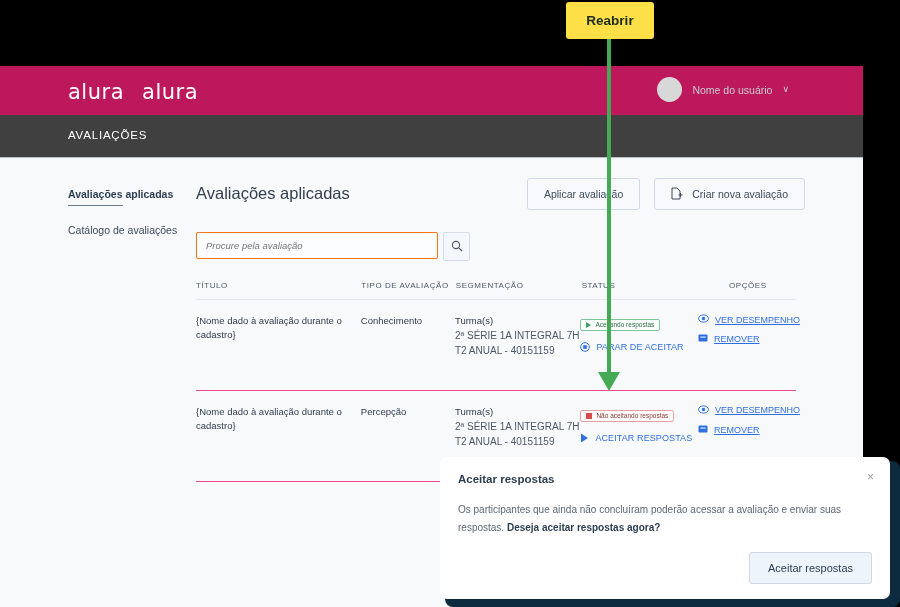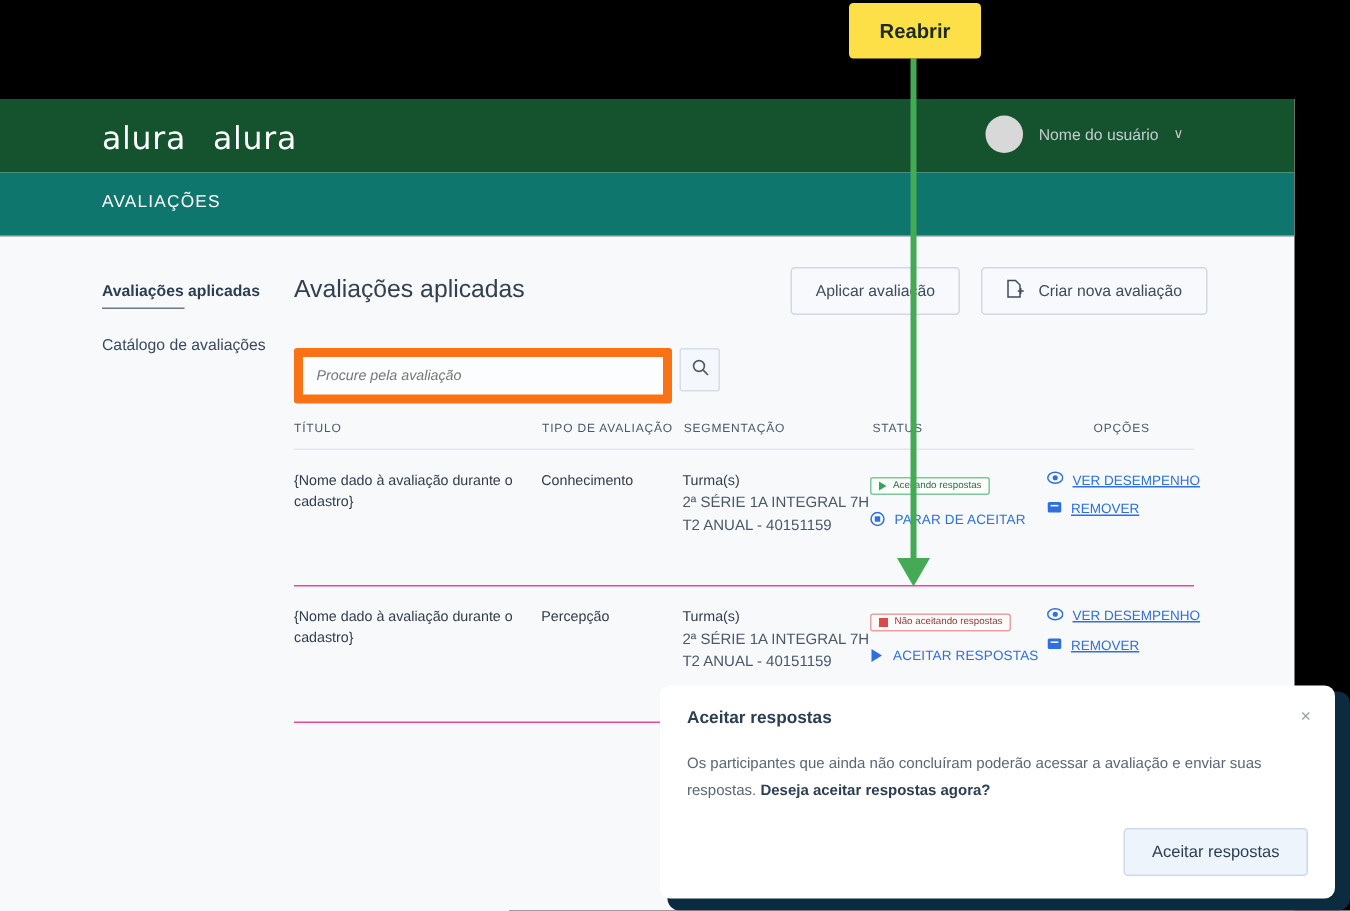--- a/index.html
+++ b/index.html
@@ -10,21 +10,21 @@
     overflow:hidden;
     position:relative;
   }
   .app-window{
     position:absolute;left:0;top:66px;width:863px;height:541px;
     background:#f8f9fb;overflow:hidden;
   }
   
   .topnav{
     position:absolute;left:0;top:0;width:863px;height:49px;
-    background:#14532d;
+    background:#be185d;
   }
   .brand{
     position:absolute;left:68px;top:14px;
     display:flex;gap:18px;align-items:center;
   }
   .brand-word{
     color:#ffffff;font-size:21px;letter-spacing:.5px;
     font-family:"DejaVu Sans", sans-serif;font-weight:400;
   }
   .user-area{
@@ -32,21 +32,21 @@
     display:flex;align-items:center;gap:10px;
   }
   .avatar{
     width:25px;height:25px;border-radius:50%;background:#d8d8d8;display:block;
   }
   .user-name{color:#c6ccd2;font-size:10.5px;}
   .caret{color:#c6ccd2;font-size:9px;line-height:1;}
   
   .crumbbar{
     position:absolute;left:0;top:49px;width:863px;height:42px;
-    background:#0f766e;border-bottom:1px solid #b9bec4;
+    background:#404040;border-bottom:1px solid #b9bec4;
   }
   .crumbbar span{
     position:absolute;left:68px;top:14px;
     color:#ffffff;font-size:11.5px;letter-spacing:.8px;font-weight:400;
   }
   
   .sidebar{position:absolute;left:68px;top:118px;width:120px;}
   .side-item{
     font-size:10.5px;color:#3b4a5c;margin-bottom:22px;cursor:pointer;
     line-height:1.3;white-space:nowrap;
@@ -62,21 +62,21 @@
   }
   .top-actions{position:absolute;right:-9px;top:0;display:flex;gap:14px;}
   .btn-outline{
     border:1px solid #cfd9e6;background:#f7f9fc;border-radius:3px;
     color:#3e4b5b;font-size:10.5px;padding:0 16px;height:30px;
     display:flex;align-items:center;gap:9px;cursor:pointer;white-space:nowrap;
   }
   
   .searchrow{position:absolute;left:0;top:54px;display:flex;gap:5px;}
   .search-input{
-    width:222px;height:25px;border:6px solid #f97316;background:#fcfdfe;
+    width:222px;height:25px;border:1px solid #f97316;background:#fcfdfe;
     border-radius:2px;font-size:9.5px;font-style:italic;color:#9aa3ad;
     padding:0 9px;font-family:"Liberation Sans",sans-serif;outline:none;
   }
   .search-btn{
     width:25px;height:27px;border:1px solid #d7dde6;background:#f4f7fb;
     border-radius:2px;display:flex;align-items:center;justify-content:center;cursor:pointer;
   }
   
   .table{position:absolute;left:0;top:103px;width:600px;}
   .thead{

